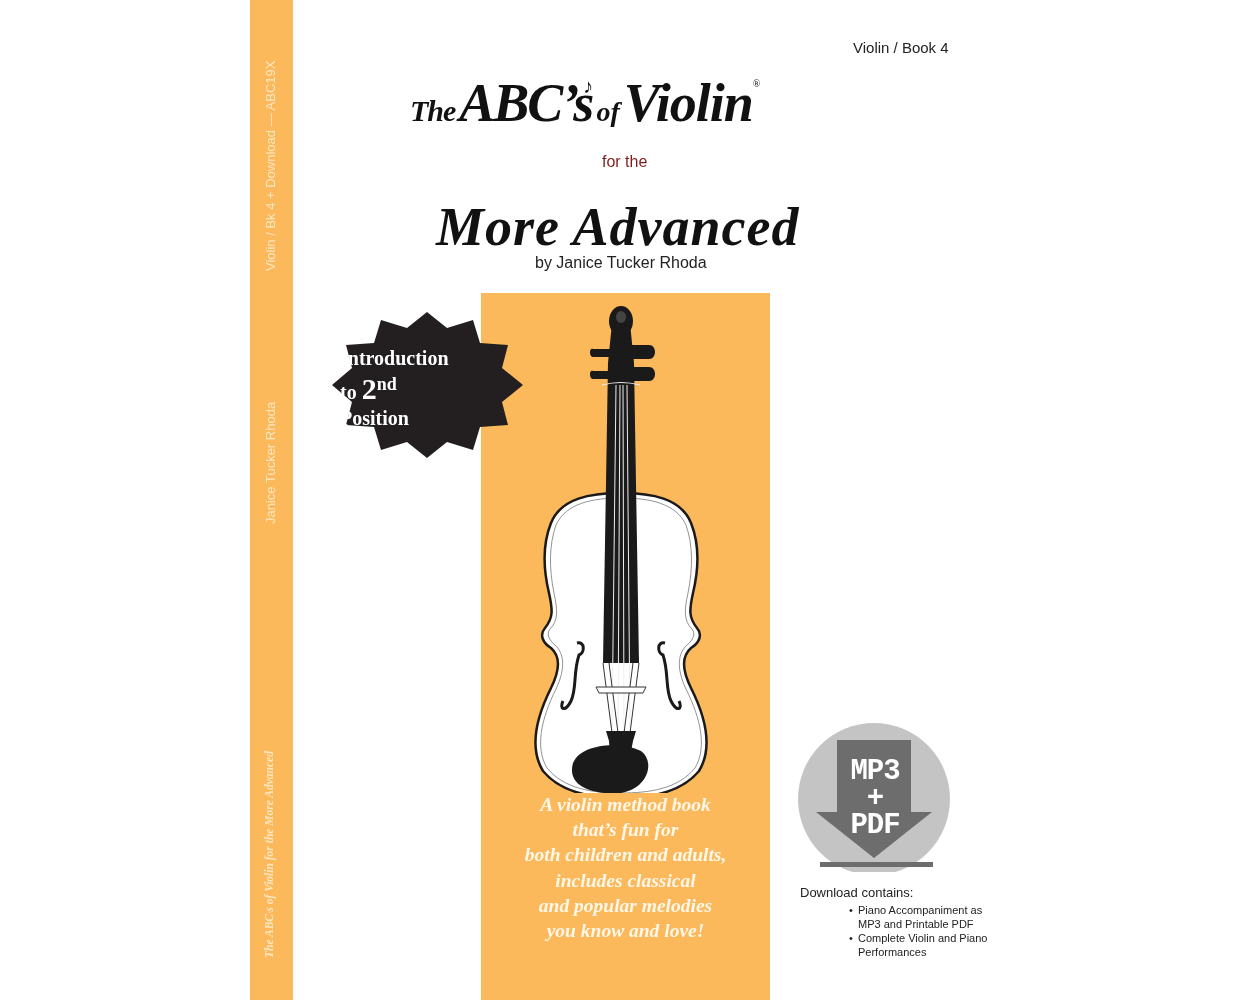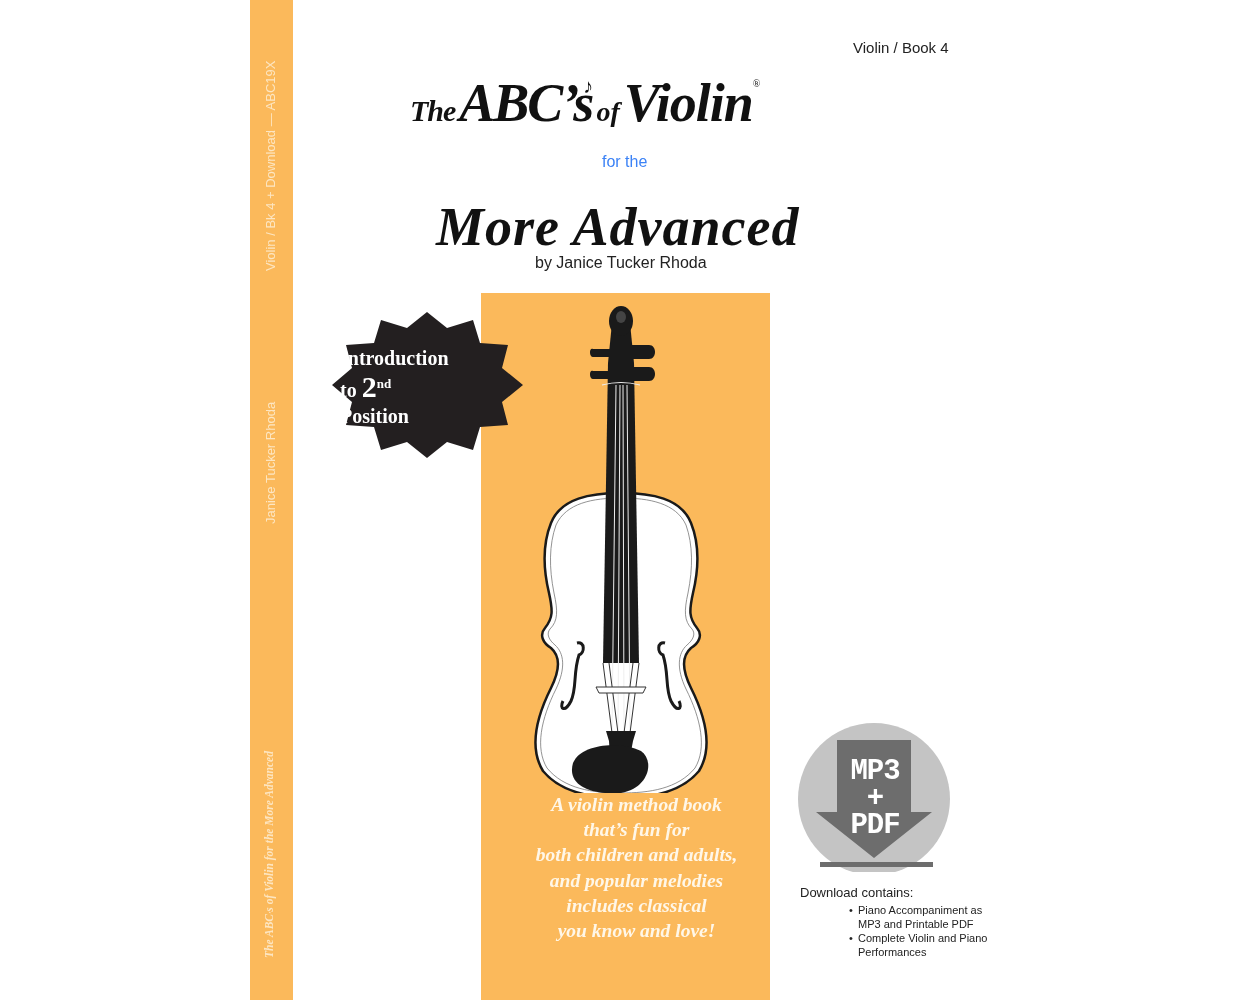--- a/index.html
+++ b/index.html
@@ -31,49 +31,49 @@
       position: absolute; left: 410px; top: 72px; height: 60px; white-space: nowrap;
       font-family: "Liberation Serif", serif; font-style: italic; font-weight: bold; color: #111;
     }
     .title-line .the { font-size: 30px; letter-spacing: -1px; }
     .title-line .abc { font-size: 54px; letter-spacing: -2px; }
     .title-line .of { font-size: 28px; }
     .title-line .violin { font-size: 54px; letter-spacing: -1px; }
     .title-line .reg { font-size: 10px; vertical-align: 34px; font-style: normal; font-weight: normal; }
     .note-glyph { position: absolute; left: 583px; top: 75px; font-size: 20px; color: #111; }
 
-    .for-the { position: absolute; left: 602px; top: 153px; font-size: 16px; color: #3b82f6; }
+    .for-the { position: absolute; left: 602px; top: 153px; font-size: 16px; color: #7f1d1d; }
     .subtitle {
       position: absolute; left: 436px; top: 196px; white-space: nowrap;
       font-family: "Liberation Serif", serif; font-style: italic; font-weight: bold;
       font-size: 54px; letter-spacing: 1px; color: #111;
     }
     .author { position: absolute; left: 535px; top: 254px; font-size: 16px; color: #222; }
 
     .panel {
       position: absolute; left: 481px; top: 293px; width: 289px; height: 707px;
       background: #fbb95b;
     }
     .violin-svg { position: absolute; left: 481px; top: 293px; }
 
     .tagline {
-      position: absolute; left: 492px; top: 792px; width: 289px; text-align: center;
+      position: absolute; left: 481px; top: 792px; width: 289px; text-align: center;
       font-family: "Liberation Serif", serif; font-style: italic; font-weight: bold;
       color: #fff7e8; font-size: 19.5px; line-height: 25.2px;
     }
     .tagline div { white-space: nowrap; }
 
     .starburst { position: absolute; left: 330px; top: 310px; }
     .star-text {
       position: absolute; left: 340px; top: 345px; width: 175px; text-align: left;
       font-family: "Liberation Serif", serif; font-weight: bold; color: #fff;
       font-size: 20px; line-height: 26px;
     }
     .star-text .big { font-size: 30px; }
-    .star-text sup { font-size: 13px; vertical-align: 9px; }
+    .star-text sup { font-size: 18px; vertical-align: 9px; }
 
     .dl-badge { position: absolute; left: 797px; top: 722px; }
     .dl-text {
       position: absolute; left: 822px; top: 758px; width: 106px; text-align: center;
       color: #fff; font-family: Liberation Mono, monospace; font-weight: bold;
       font-size: 29px; line-height: 27px; letter-spacing: -1px;
     }
     .dl-contains { position: absolute; left: 800px; top: 885px; font-size: 13px; color: #222; }
     .dl-list { position: absolute; left: 848px; top: 903px; font-size: 11px; line-height: 14px; color: #222; list-style: none; margin: 0; padding: 0; }
     .dl-list li { position: relative; padding-left: 10px; }
@@ -135,22 +135,22 @@
 
   <path d="M125 438 L155 438 L152 448 L146 480 L138 488 L130 480 L128 448 Z" fill="#1a1a1a"></path>
 
   <path d="M92 470 C100 450 140 448 160 458 C174 468 168 495 140 500 C115 502 85 495 92 470 Z" fill="#1a1a1a"></path>
 </svg>
 
 <div class="tagline">
   <div>A violin method book</div>
   <div>that’s fun for</div>
   <div>both children and adults,</div>
+  <div>includes classical</div>
   <div>and popular melodies</div>
-  <div>includes classical</div>
   <div>you know and love!</div>
 </div>
 
 <svg class="starburst" width="195" height="150" viewBox="0 0 195 150">
   <polygon fill="#231f20" points="
     97,2 117,18 143,10 150,33 178,35 172,58 193,75 172,92 178,115 150,117 143,140 117,132 97,148 77,132 51,140 44,117 16,115 22,92 2,75 22,58 16,35 44,33 51,10 77,18"></polygon>
 </svg>
 <div class="star-text">
   <div>Introduction</div>
   <div><span>to</span> <span class="big">2</span><sup>nd</sup></div>

